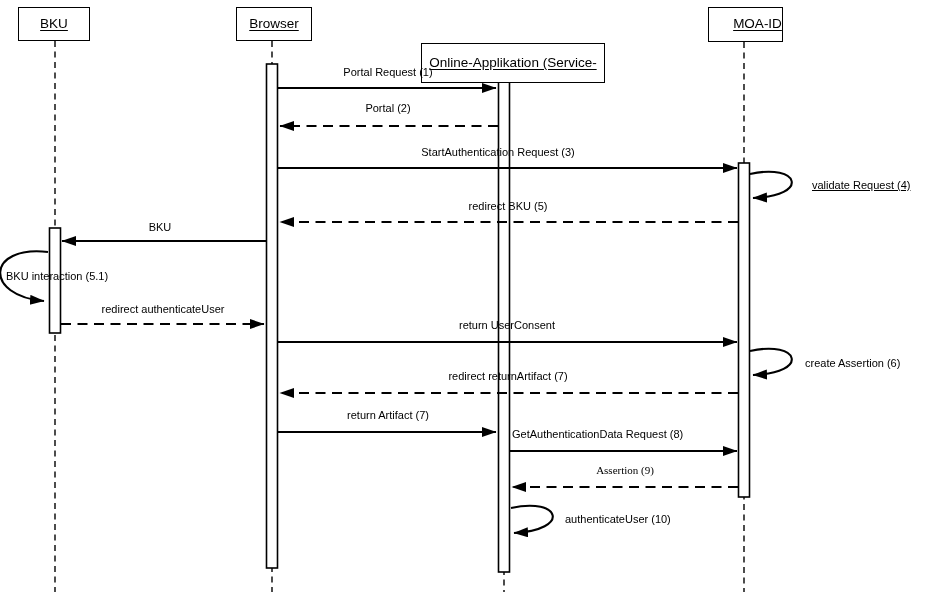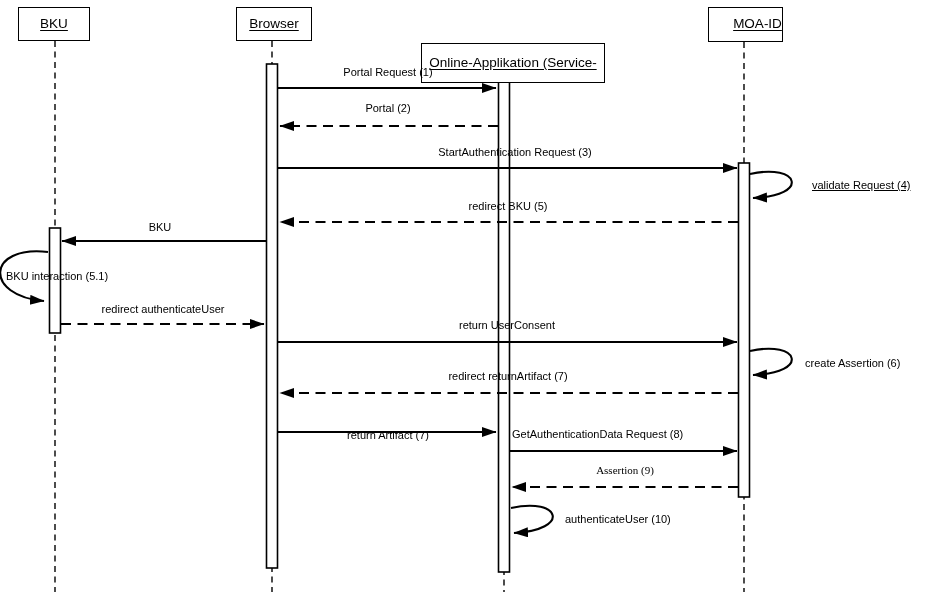--- a/index.html
+++ b/index.html
@@ -81,27 +81,27 @@
     <span class="actor-label">
         <span>Online-Applikation (Service-</span>
       </span>
   </div>
   <div class="actor-box" style="left:708px;top:7px;width:75px;height:35px;padding-left:24px;">
     <span class="actor-label">MOA-ID</span>
   </div>
 
   <div class="msg-label centered" style="left:388px;top:66px;">Portal Request (1)</div>
   <div class="msg-label centered" style="left:388px;top:102px;">Portal (2)</div>
-  <div class="msg-label centered" style="left:515px;top:146px;">StartAuthentication Request (3)</div>
+  <div class="msg-label centered" style="left:498px;top:146px;">StartAuthentication Request (3)</div>
   <div class="msg-label" style="left:812px;top:179px;text-decoration:underline;">validate Request (4)</div>
   <div class="msg-label centered" style="left:508px;top:200px;">redirect BKU (5)</div>
   <div class="msg-label centered" style="left:160px;top:221px;">BKU</div>
   <div class="msg-label" style="left:6px;top:270px;">BKU interaction (5.1)</div>
   <div class="msg-label centered" style="left:163px;top:303px;">redirect authenticateUser</div>
   <div class="msg-label centered" style="left:507px;top:319px;">return UserConsent</div>
   <div class="msg-label" style="left:805px;top:357px;">create Assertion (6)</div>
   <div class="msg-label centered" style="left:508px;top:370px;">redirect returnArtifact (7)</div>
-  <div class="msg-label centered" style="left:388px;top:409px;margin-top:20px;">return Artifact (7)</div>
+  <div class="msg-label centered" style="left:388px;top:409px;">return Artifact (7)</div>
   <div class="msg-label" style="left:512px;top:428px;">GetAuthenticationData Request (8)</div>
   <div class="msg-label centered" style="left:625px;top:464px;font-family:Liberation Serif, serif;">Assertion (9)</div>
   <div class="msg-label" style="left:565px;top:513px;">authenticateUser (10)</div>
 
 </div>
 
 </body></html>

